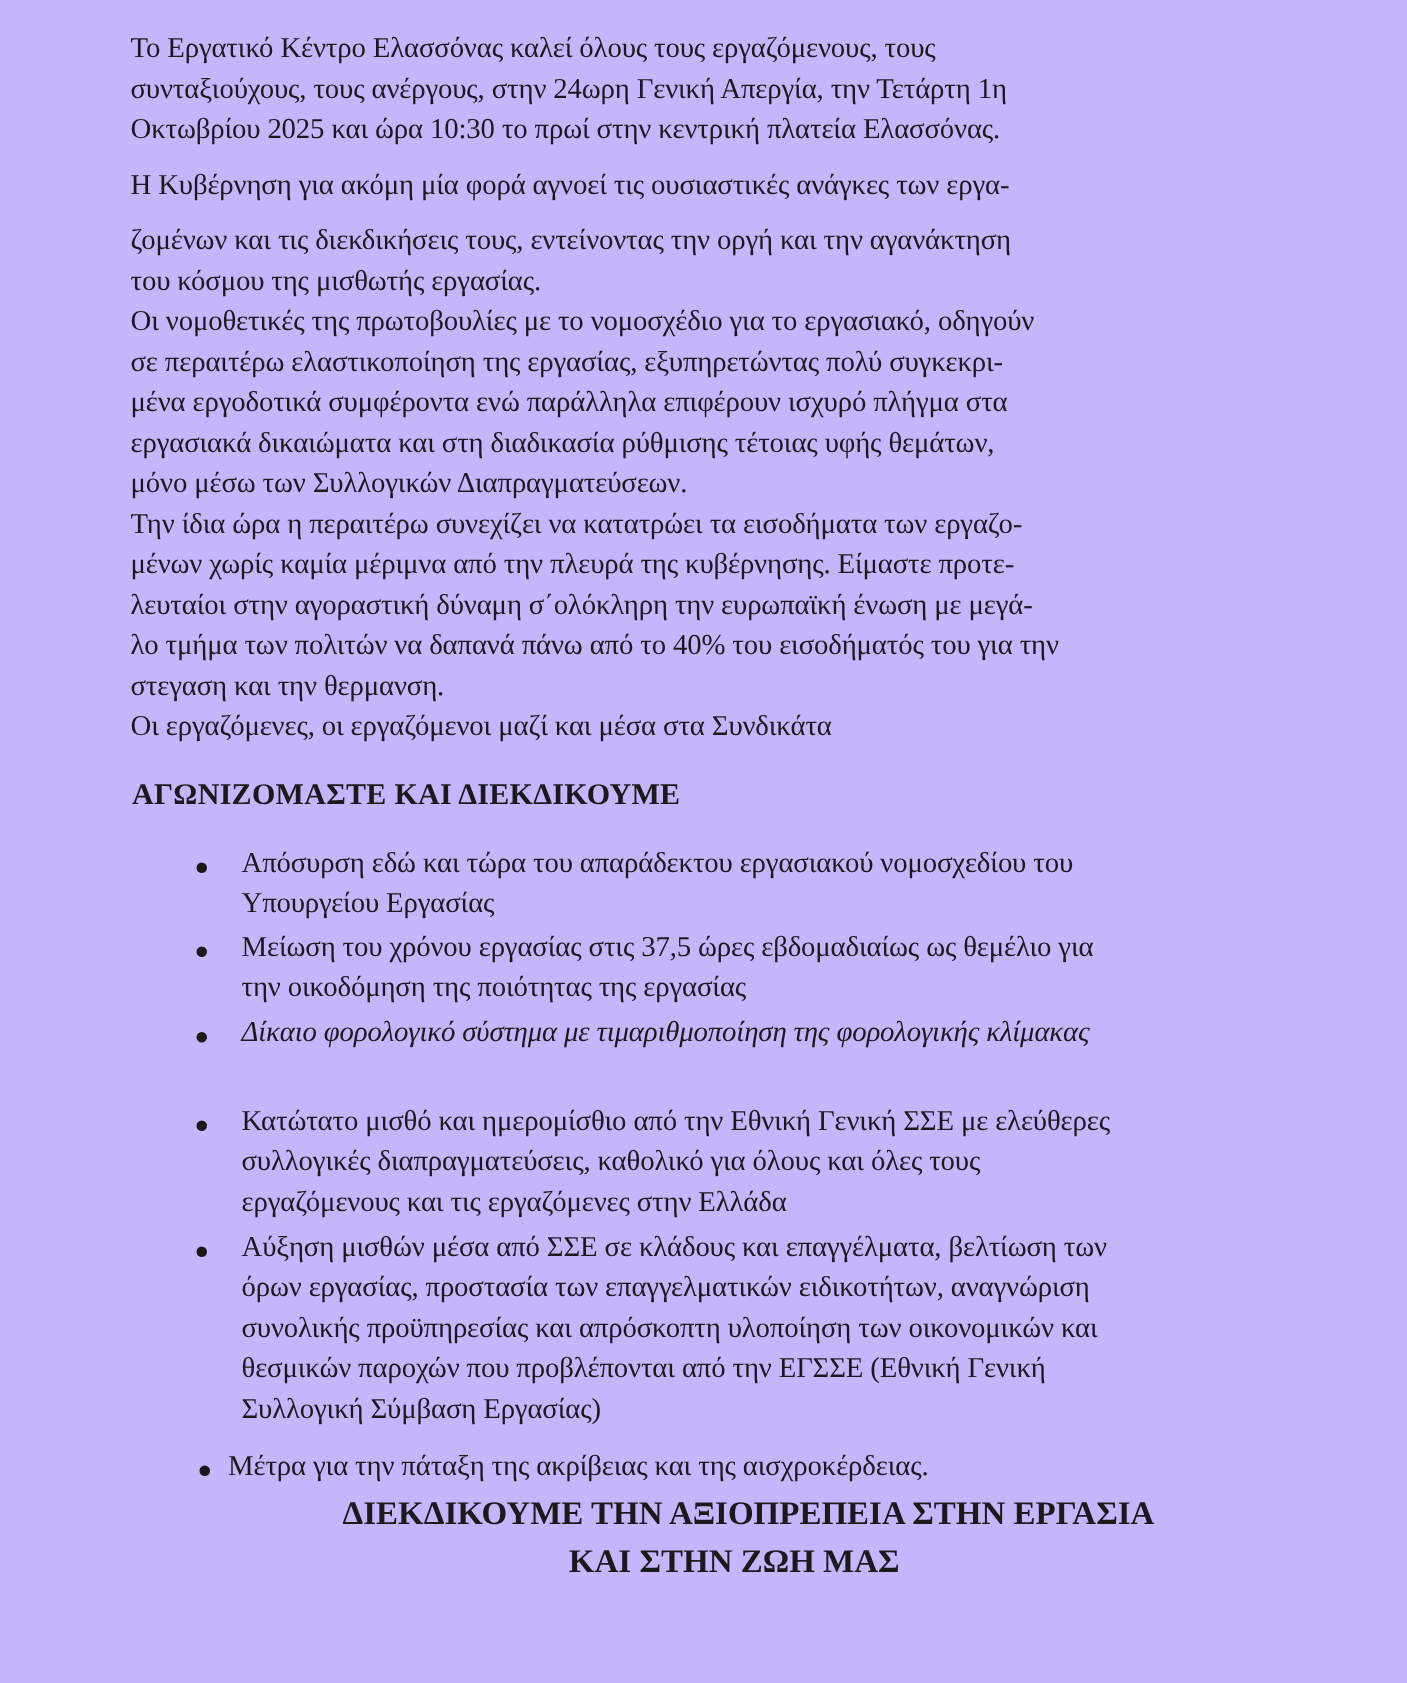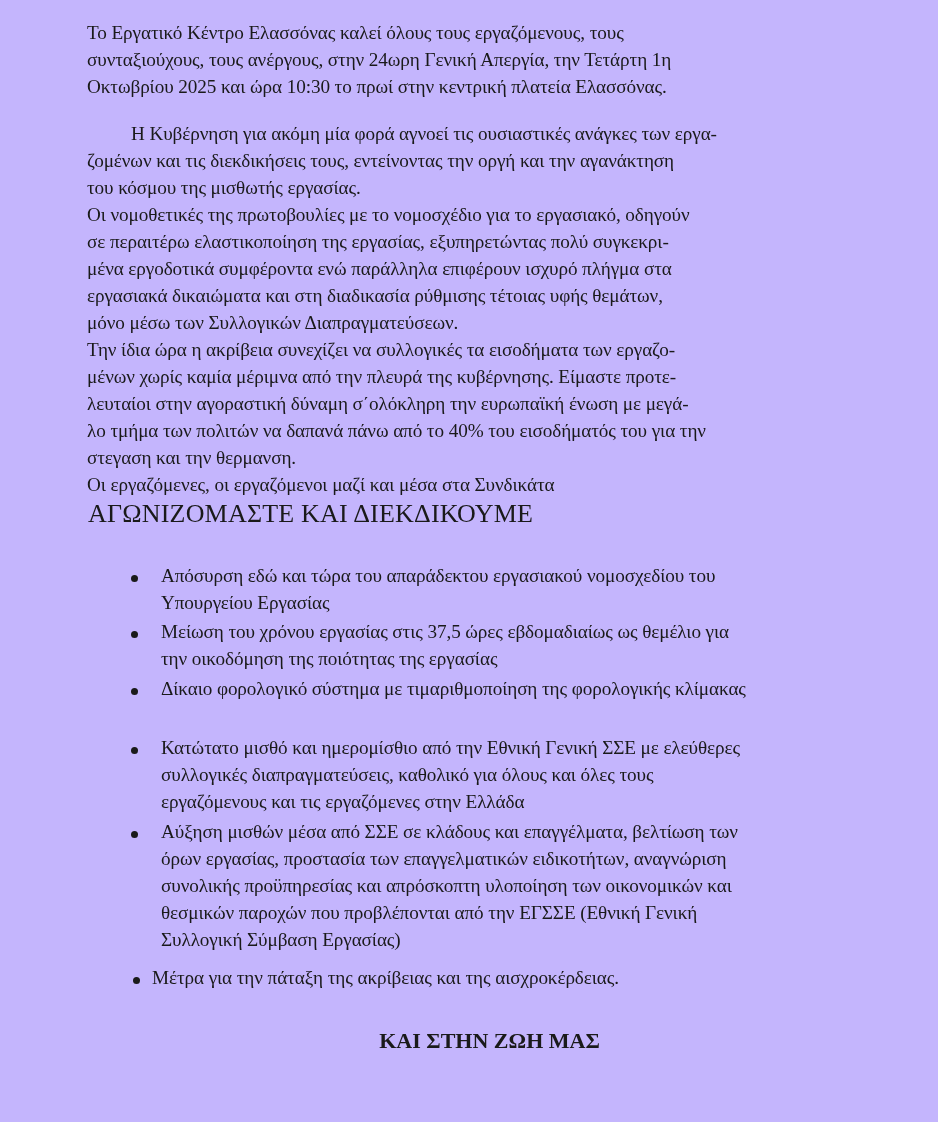--- a/index.html
+++ b/index.html
@@ -1,41 +1,41 @@
 <!DOCTYPE html>
 <html><head>
 <meta charset="utf-8">
 <style>
   html, body { margin: 0; padding: 0; background: #ffffff; }
   body { width: 938px; height: 1122px; position: relative; overflow: hidden;
          font-family: "Liberation Serif", "DejaVu Serif", serif; color: #1a1a1a; }
   .page { position: absolute; left: 0; top: 0; width: 938px; height: 1122px; background: #c4b5fd; }
   .line { position: absolute; white-space: nowrap; font-size: 19.2px; line-height: 24px; letter-spacing: -0.1px; }
-  .heading { position: absolute; white-space: nowrap; font-weight: normal; font-size: 26px; line-height: 28px; letter-spacing: 0.2px; }
+  .heading { position: absolute; white-space: nowrap; font-weight: bold; font-size: 20px; line-height: 28px; letter-spacing: 0.2px; margin-top: 16px; }
   .closing { position: absolute; left: 0; width: 938px; text-align: center; font-weight: bold; font-size: 22px; line-height: 30px; }
   .bullet { position: absolute; width: 7px; height: 7px; border-radius: 50%; background: #1a1a1a; }
 </style>
 </head>
 <body>
 
 <div class="page">
 
   <div class="line" style="left:87px; top:21px;">Το Εργατικό Κέντρο Ελασσόνας  καλεί όλους τους εργαζόμενους, τους</div>
   <div class="line" style="left:87px; top:48px;">συνταξιούχους, τους ανέργους, στην 24ωρη Γενική Απεργία, την Τετάρτη 1η</div>
   <div class="line" style="left:87px; top:75px;">Οκτωβρίου 2025 και ώρα 10:30 το πρωί  στην κεντρική πλατεία  Ελασσόνας.</div>
 
-  <div class="line" style="left:87px; top:122px;margin-left:44px;">Η Κυβέρνηση για ακόμη μία φορά αγνοεί τις ουσιαστικές ανάγκες των εργα-</div>
+  <div class="line" style="left:87px; top:112px;">Η Κυβέρνηση για ακόμη μία φορά αγνοεί τις ουσιαστικές ανάγκες των εργα-</div>
   <div class="line" style="left:87px; top:176px;">του κόσμου της μισθωτής εργασίας.</div>
   <div class="line" style="left:87px; top:149px;">ζομένων  και τις διεκδικήσεις τους, εντείνοντας την οργή και την αγανάκτηση</div>
   <div class="line" style="left:87px; top:203px;">Οι νομοθετικές της πρωτοβουλίες με το νομοσχέδιο για το εργασιακό, οδηγούν</div>
   <div class="line" style="left:87px; top:257px;">μένα εργοδοτικά συμφέροντα ενώ παράλληλα επιφέρουν ισχυρό πλήγμα στα</div>
   <div class="line" style="left:87px; top:230px;">σε περαιτέρω ελαστικοποίηση της εργασίας, εξυπηρετώντας πολύ συγκεκρι-</div>
   <div class="line" style="left:87px; top:311px;">μόνο μέσω των Συλλογικών Διαπραγματεύσεων.</div>
   <div class="line" style="left:87px; top:284px;">εργασιακά δικαιώματα και στη διαδικασία ρύθμισης τέτοιας υφής θεμάτων,</div>
-  <div class="line" style="left:87px; top:338px;">Την ίδια ώρα η ακρίβεια συνεχίζει να συλλογικές τα εισοδήματα των εργαζο-</div>
+  <div class="line" style="left:87px; top:338px;">Την ίδια ώρα η περαιτέρω συνεχίζει να κατατρώει τα εισοδήματα των εργαζο-</div>
   <div class="line" style="left:87px; top:365px;">μένων χωρίς καμία μέριμνα από την πλευρά της κυβέρνησης. Είμαστε προτε-</div>
   <div class="line" style="left:87px; top:392px;">λευταίοι στην αγοραστική δύναμη σ΄ολόκληρη την ευρωπαϊκή ένωση με μεγά-</div>
   <div class="line" style="left:87px; top:419px;">λο τμήμα των πολιτών να δαπανά πάνω από το 40% του εισοδήματός του για την</div>
   <div class="line" style="left:87px; top:446px;">στεγαση και την θερμανση.</div>
   <div class="line" style="left:87px; top:473px;">Οι εργαζόμενες, οι εργαζόμενοι μαζί και μέσα στα Συνδικάτα</div>
 
   <div class="heading" style="left:88px; top:500px;">ΑΓΩΝΙΖΟΜΑΣΤΕ ΚΑΙ ΔΙΕΚΔΙΚΟΥΜΕ</div>
 
   <div>
     <div>
@@ -43,21 +43,21 @@
       <div class="line" style="left:161px; top:564px;">Απόσυρση εδώ και τώρα του απαράδεκτου εργασιακού νομοσχεδίου του</div>
       <div class="line" style="left:161px; top:591px;">Υπουργείου Εργασίας</div>
     </div>
     <div>
       <span class="bullet" style="left:131px; top:631px;"></span>
       <div class="line" style="left:161px; top:620px;">Μείωση του χρόνου εργασίας στις 37,5 ώρες εβδομαδιαίως ως θεμέλιο για</div>
       <div class="line" style="left:161px; top:647px;">την οικοδόμηση της ποιότητας της εργασίας</div>
     </div>
     <div>
       <span class="bullet" style="left:131px; top:688px;"></span>
-      <div class="line" style="left:161px; top:677px;">Δίκαιο φορολογικό σύστημα με τιμαριθμοποίηση της φορολογικής κλίμακας</div>
+      <div class="line" style="left:161px; top:677px;font-style:italic;">Δίκαιο φορολογικό σύστημα με τιμαριθμοποίηση της φορολογικής κλίμακας</div>
     </div>
     <div>
       <span class="bullet" style="left:131px; top:747px;"></span>
       <div class="line" style="left:161px; top:736px;">Κατώτατο μισθό και ημερομίσθιο από την Εθνική Γενική ΣΣΕ με ελεύθερες</div>
       <div class="line" style="left:161px; top:763px;">συλλογικές διαπραγματεύσεις, καθολικό για όλους και όλες τους</div>
       <div class="line" style="left:161px; top:790px;text-align:right;">εργαζόμενους και τις εργαζόμενες στην Ελλάδα</div>
     </div>
     <div>
       <span class="bullet" style="left:131px; top:831px;"></span>
       <div class="line" style="left:161px; top:820px;">Αύξηση μισθών μέσα από ΣΣΕ σε κλάδους και επαγγέλματα, βελτίωση των</div>
@@ -65,15 +65,16 @@
       <div class="line" style="left:161px; top:874px;">συνολικής προϋπηρεσίας και απρόσκοπτη υλοποίηση των οικονομικών και</div>
       <div class="line" style="left:161px; top:901px;">θεσμικών παροχών που προβλέπονται από την ΕΓΣΣΕ (Εθνική Γενική</div>
       <div class="line" style="left:161px; top:928px;">Συλλογική Σύμβαση Εργασίας)</div>
     </div>
     <div>
       <span class="bullet" style="left:133px; top:977px;"></span>
       <div class="line" style="left:152px; top:966px;">Μέτρα για την πάταξη της ακρίβειας και της αισχροκέρδειας.</div>
     </div>
   </div>
 
+  <div class="closing" style="top:994px; padding-left:60px; box-sizing:border-box;">ΔΙΕΚΔΙΚΟΥΜΕ ΤΗΝ ΑΞΙΟΠΡΕΠΕΙΑ ΣΤΗΝ ΕΡΓΑΣΙΑ</div>
   <div class="closing" style="top:1026px; padding-left:41px; box-sizing:border-box;">ΚΑΙ ΣΤΗΝ ΖΩΗ ΜΑΣ</div>
 
 </div>
 
 </body></html>

